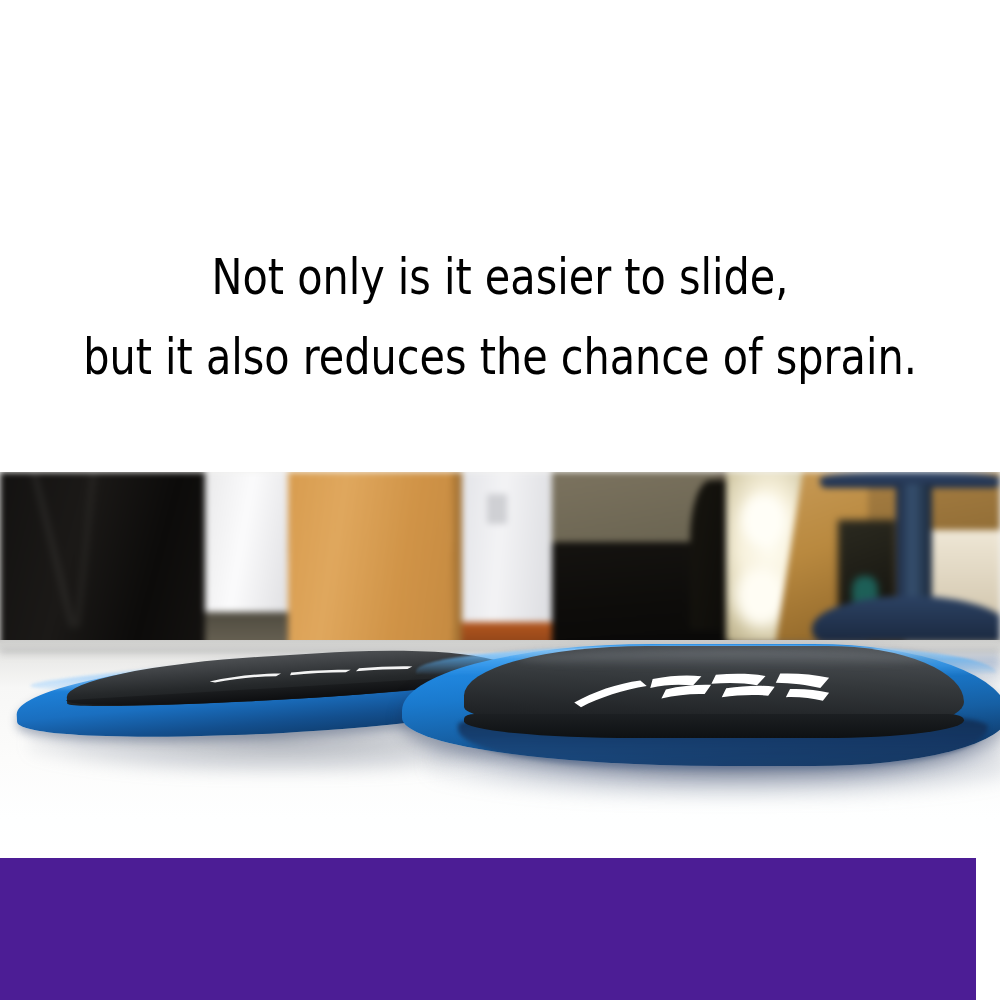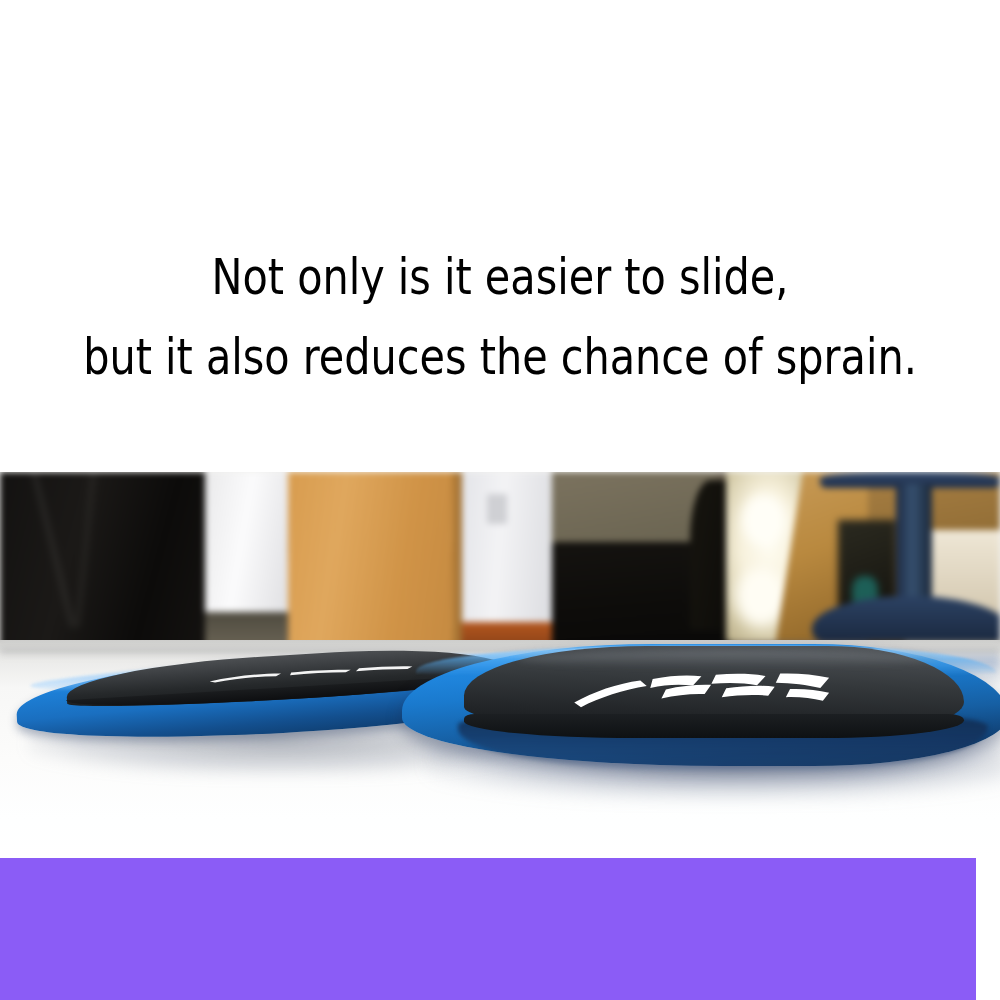--- a/index.html
+++ b/index.html
@@ -10,21 +10,21 @@
   body {
     width: 1000px;
     height: 1000px;
     overflow: hidden;
     font-family: "Liberation Sans", sans-serif;
   }
   .page {
     position: relative;
     width: 976px;
     height: 1000px;
-    background: #8b5cf6;
+    background: #4c1d95;
   }
 
   
   .text-block {
     position: absolute;
     left: 0;
     top: 0;
     width: 1000px;
     height: 472px;
     background: #ffffff;

